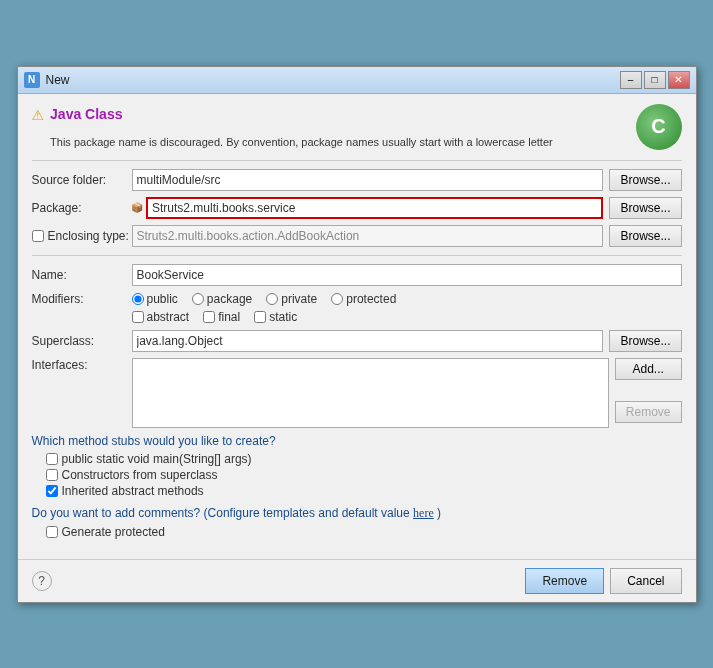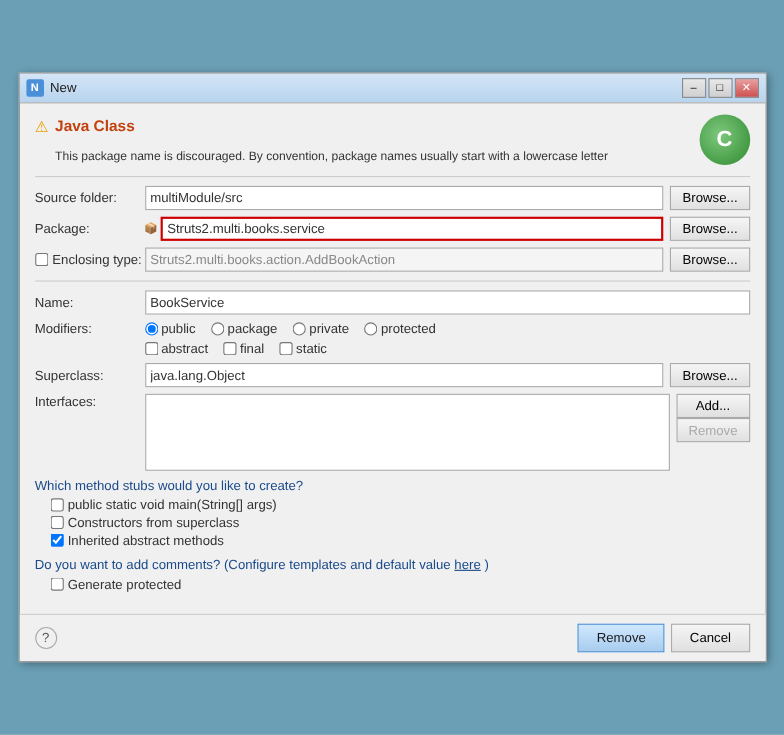--- a/index.html
+++ b/index.html
@@ -79,21 +79,21 @@
       gap: 6px;
     }
     .warning-icon {
       color: #e8a000;
       font-size: 14px;
       margin-top: 1px;
     }
     .section-title {
       font-size: 14px;
       font-weight: bold;
-      color: #c2410c;
+      color: #a21caf;
       margin-bottom: 14px;
     }
     .warning-text {
       font-size: 11px;
       color: #333;
     }
     .eclipse-logo {
       width: 46px;
       height: 46px;
       background: radial-gradient(circle at 40% 40%, #7ec87e, #2d8a2d);
@@ -211,21 +211,21 @@
     }
     .interfaces-box {
       flex: 1;
       height: 70px;
       border: 1px solid #aaa;
       background: white;
     }
     .interfaces-buttons {
       display: flex;
       flex-direction: column;
-      gap: 0;
+      gap: 21px;
       margin-left: 6px;
     }
     .side-btn {
       height: 22px;
       padding: 0 10px;
       border: 1px solid #aaa;
       background: linear-gradient(to bottom, #f5f5f5, #e0e0e0);
       cursor: pointer;
       font-size: 12px;
     }
@@ -254,20 +254,21 @@
     }
     .comments-question {
       font-size: 12px;
       color: #1a4a8a;
       margin-bottom: 4px;
     }
     .link {
       color: #1a4a8a;
       text-decoration: underline;
       cursor: pointer;
+      font-family: Liberation Serif, serif;
     }
     .bottom-bar {
       display: flex;
       align-items: center;
       justify-content: space-between;
       padding: 8px 14px;
       border-top: 1px solid #ccc;
       background: #f0f0f0;
     }
     .bottom-right {

